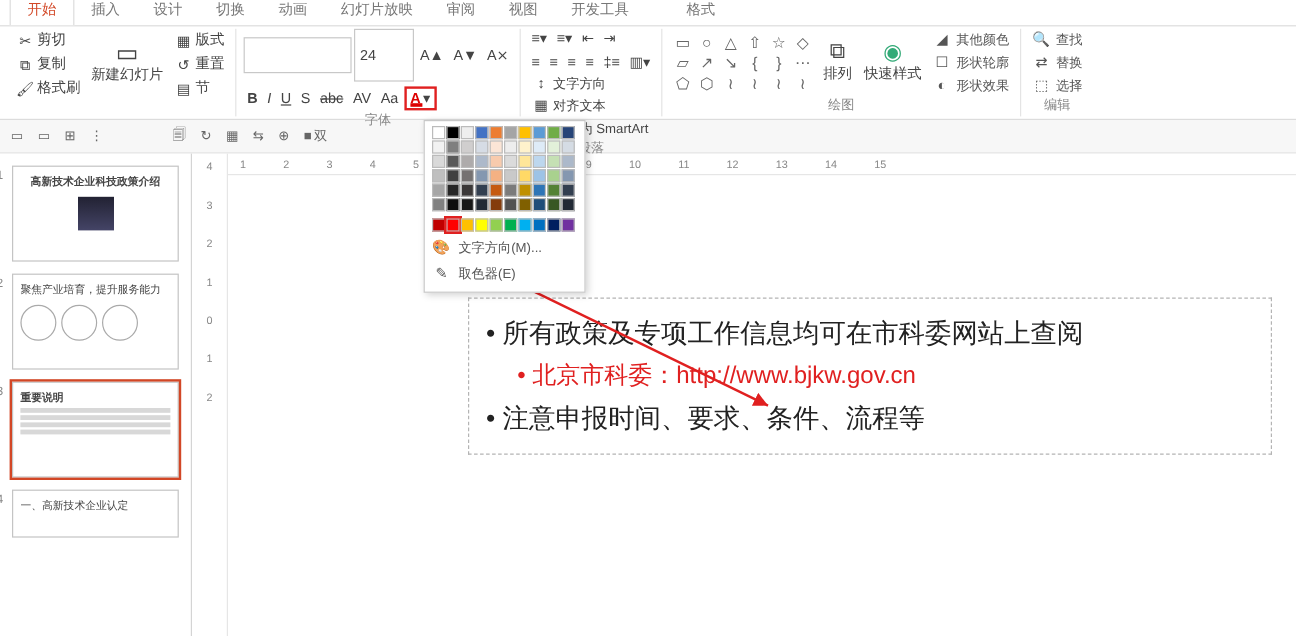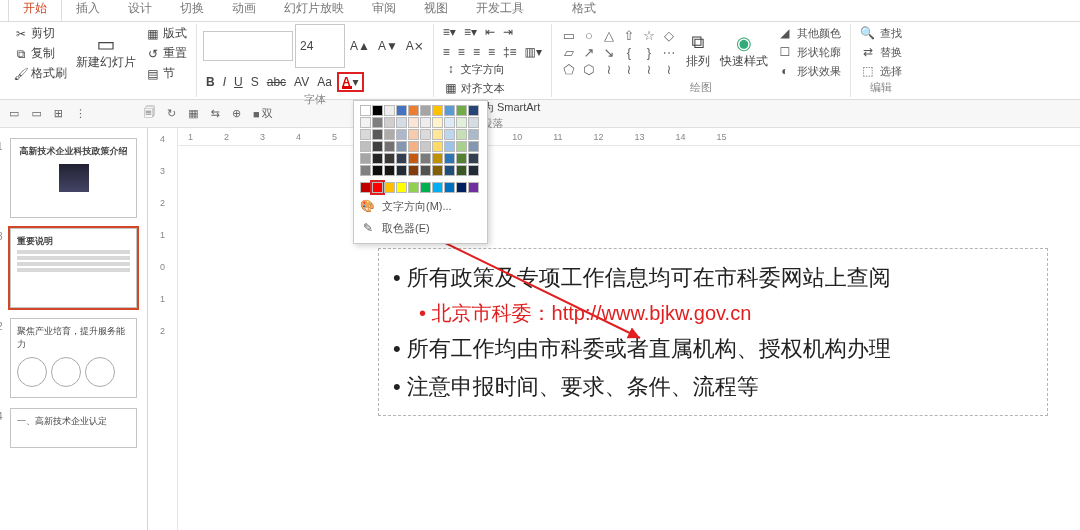--- a/index.html
+++ b/index.html
@@ -14,21 +14,21 @@
 .grplbl{text-align:center;font-size:11px;color:#888;padding-bottom:2px}
 .row{display:flex;align-items:center;gap:2px}
 .col{display:flex;flex-direction:column;gap:1px}
 .ic{width:16px;height:16px;display:inline-flex;align-items:center;justify-content:center;font-size:12px}
 .btn{padding:1px 3px;display:inline-flex;align-items:center;gap:2px;cursor:pointer}
 .big{display:flex;flex-direction:column;align-items:center;justify-content:center;padding:2px 4px;gap:2px;cursor:pointer}
 .sel{border:1px solid #c8c8c8;background:#fff;padding:14px 4px;min-width:50px;font-size:12px}
 .hl{border:2px solid #e02020}
 .qat{height:28px;background:#f7f7f7;border-bottom:1px solid #e0e0e0;display:flex;align-items:center;gap:6px;padding:0 6px;font-size:11px;color:#666}
 .mainrow{display:flex;height:402px}
-.thumbs{width:148px;border-right:1px solid #d4d4d4;background:#fff;overflow:hidden;padding:6px 4px}
+.thumbs{width:160px;border-right:1px solid #d4d4d4;background:#fff;overflow:hidden;padding:6px 4px}
 .thumb{border:1px solid #c4c4c4;margin:4px 6px 10px;padding:6px;font-size:9px;position:relative;min-height:80px}
 .thumb.sel{outline:2px solid #d24726}
 .vrule{width:30px;background:#fff;border-right:1px solid #e6e6e6;display:flex;flex-direction:column;align-items:center;font-size:9px;color:#888;padding-top:6px;gap:22px}
 .canvas{flex:1;background:#fff;position:relative;overflow:hidden}
 .hrule{height:18px;border-bottom:1px solid #e6e6e6;font-size:9px;color:#888;display:flex;gap:31px;padding-left:10px;align-items:center}
 .popup{position:absolute;left:353px;top:100px;width:135px;background:#fff;border:1px solid #c8c8c8;box-shadow:2px 2px 6px rgba(0,0,0,.18);z-index:5;padding-bottom:4px}
 .popup .hdr{background:#efefef;padding:3px 6px;font-size:11px;color:#666}
 .swgrid{display:grid;grid-template-columns:repeat(10,11px);gap:1px;padding:4px 6px}
 .sw{width:11px;height:11px;border:1px solid #bbb}
 .stdlabel{padding:2px 6px;font-size:11px;color:#555;border:2px solid #e02020;margin:2px 4px}
@@ -250,36 +250,36 @@
   <span class="btn">■ <span>双</span></span>
 </div>
 
 <div class="mainrow">
   <div class="thumbs">
     <div class="thumb">
       <span class="tnum">1</span>
       <div style="text-align:center;font-weight:bold">高新技术企业科技政策介绍</div>
       <div style="height:28px;margin-top:6px;background:linear-gradient(#223,#446);width:30px;margin-left:auto;margin-right:auto"></div>
     </div>
+    <div class="thumb">
+      <span class="tnum">2</span>
+      <div>聚焦产业培育，提升服务能力</div>
+      <div style="display:flex;gap:4px;margin-top:6px">
+          <span style="width:30px;height:30px;border:1px solid #aaa;border-radius:50%"></span>
+          <span style="width:30px;height:30px;border:1px solid #aaa;border-radius:50%"></span>
+          <span style="width:30px;height:30px;border:1px solid #aaa;border-radius:50%"></span>
+        </div>
+    </div>
     <div class="thumb sel">
       <span class="tnum">3</span>
       <div style="font-weight:bold">重要说明</div>
       <div class="tline"></div>
         <div class="tline"></div>
         <div class="tline"></div>
         <div class="tline"></div>
-    </div>
-    <div class="thumb">
-      <span class="tnum">2</span>
-      <div>聚焦产业培育，提升服务能力</div>
-      <div style="display:flex;gap:4px;margin-top:6px">
-          <span style="width:30px;height:30px;border:1px solid #aaa;border-radius:50%"></span>
-          <span style="width:30px;height:30px;border:1px solid #aaa;border-radius:50%"></span>
-          <span style="width:30px;height:30px;border:1px solid #aaa;border-radius:50%"></span>
-        </div>
     </div>
     <div class="thumb" style="min-height:40px">
       <span class="tnum">4</span>
       <div>一、高新技术企业认定</div>
     </div>
   </div>
 
   <div class="vrule">
     <span>4</span>
       <span>3</span>
@@ -307,21 +307,20 @@
         <span>13</span>
         <span>14</span>
         <span>15</span>
     </div>
 
     <div class="slide">
       <h1>说明</h1>
       <div class="bullets">
         <p>• 所有政策及专项工作信息均可在市科委网站上查阅</p>
         <p class="sub">• 北京市科委：http://www.bjkw.gov.cn</p>
-        <p>• 所有工作均由市科委或者直属机构、授权机构办理</p>
         <p>• 注意申报时间、要求、条件、流程等</p>
       </div>
     </div>
   </div>
 </div>
 
 <div class="popup">
   <div class="swgrid">
     <span class="sw" style="background:#fff"></span>
       <span class="sw" style="background:#000"></span>

